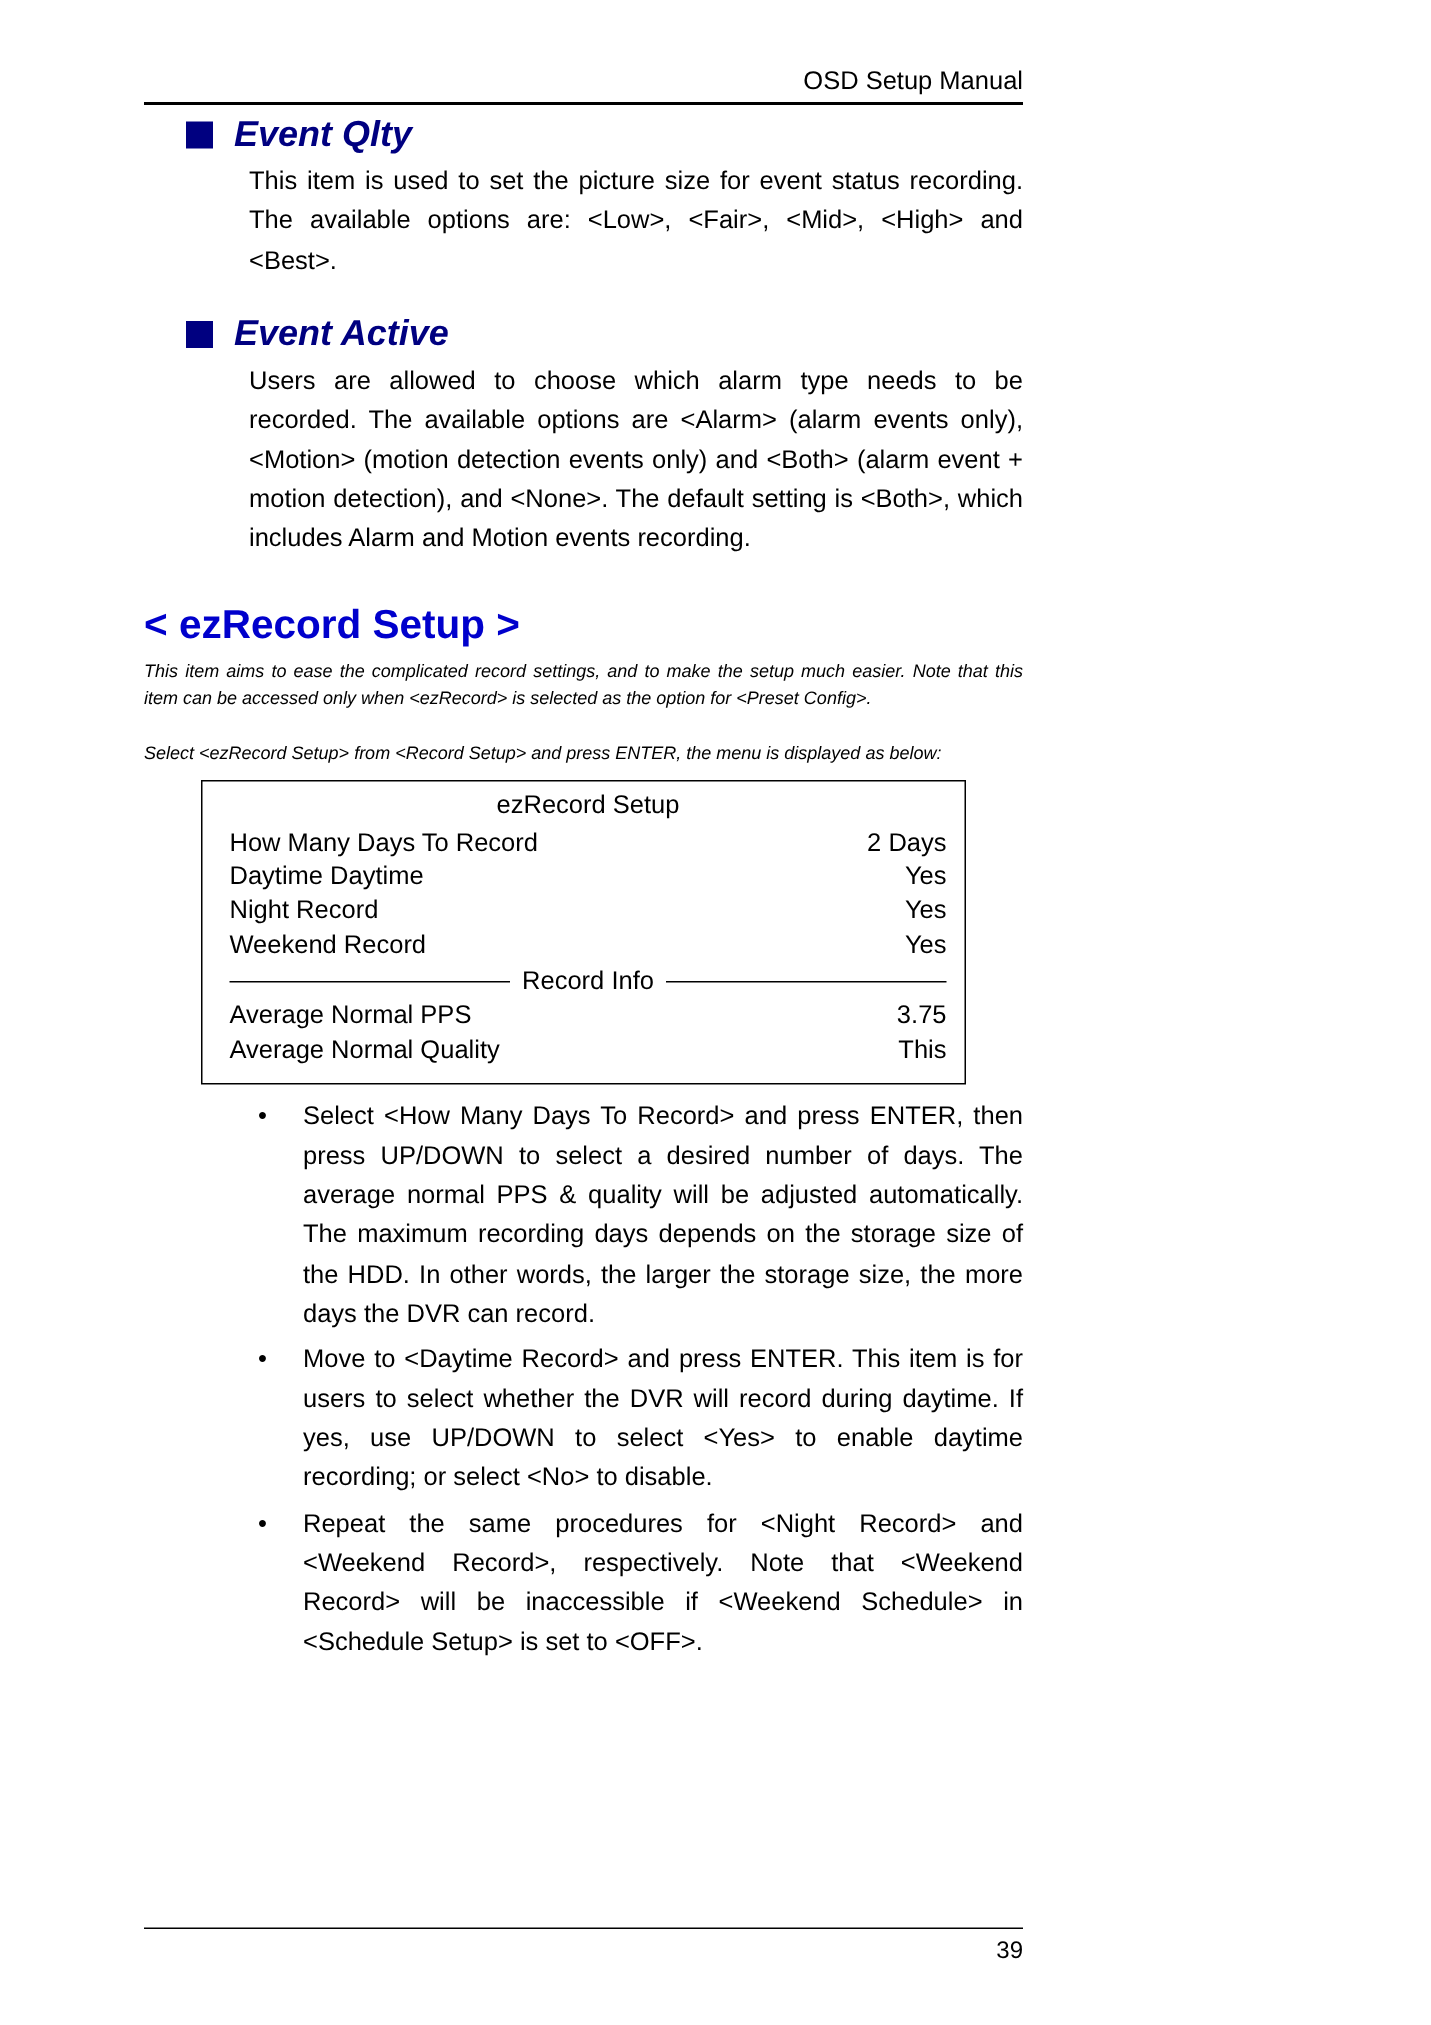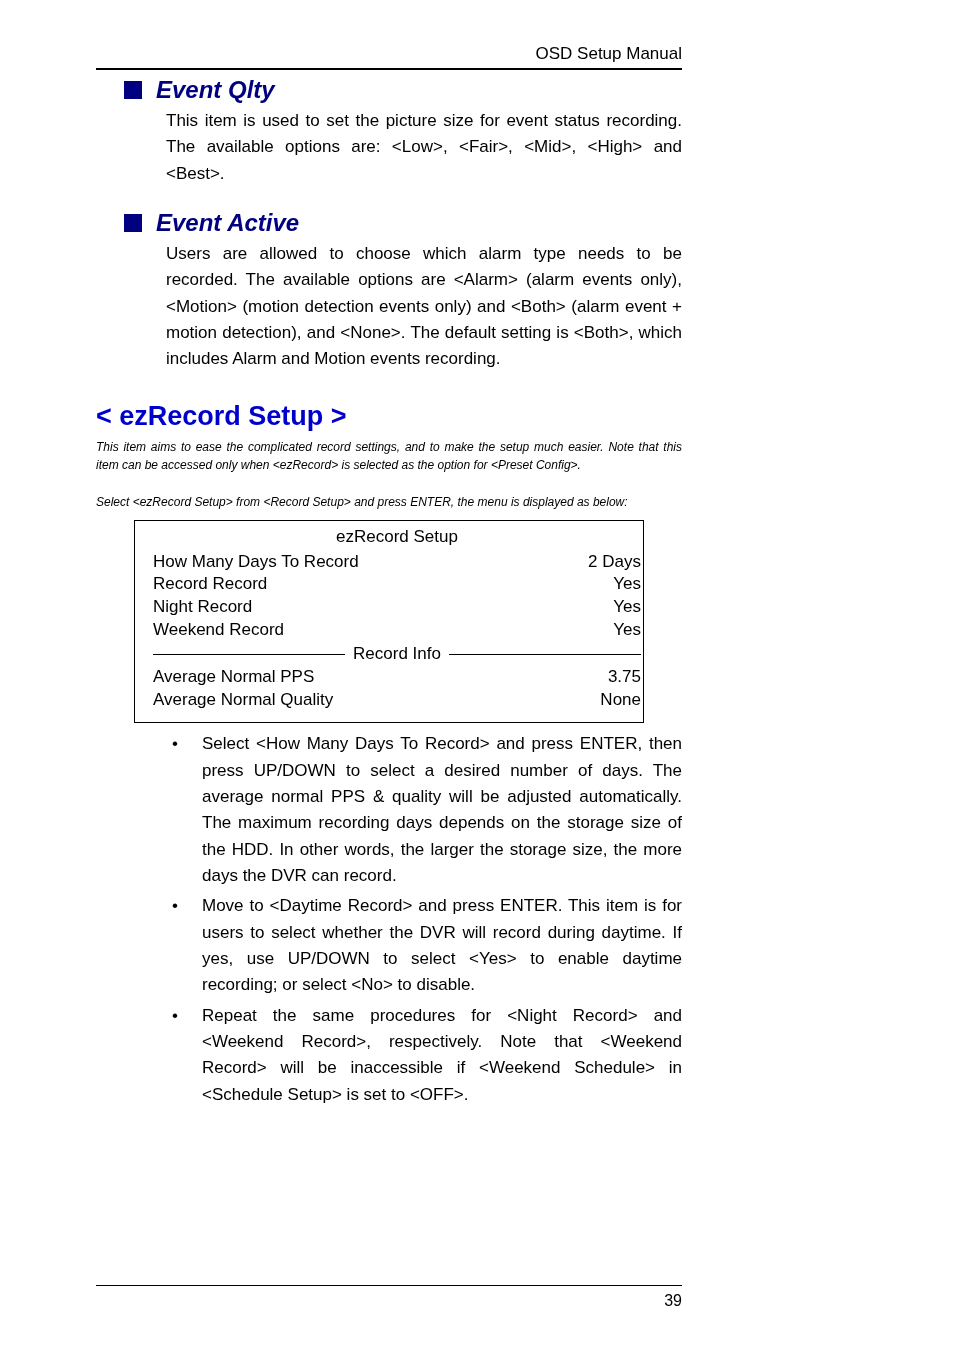--- a/index.html
+++ b/index.html
@@ -9,21 +9,21 @@
   .hr-top { border: none; border-top: 2px solid #000; margin-bottom: 6px; }
   .sq-row { display: flex; align-items: center; gap: 14px; padding-left: 28px; margin-top: 2px; }
   .sq { width: 18px; height: 18px; background: #000080; display: inline-block; flex-shrink: 0; }
   .sq-title { color: #000080; font-style: italic; font-weight: bold; font-size: 24px; }
   .body-text { font-size: 17px; line-height: 1.55; text-align: justify; padding-left: 70px; margin-top: 4px; }
   .section-gap { height: 20px; }
   .h2 { color: #0000cc; font-weight: bold; font-size: 27px; margin-top: 28px; }
   .body-text-wide { font-size: 12px; line-height: 1.55; text-align: justify; margin-top: 6px; font-style: italic; }
 
   .ezbox-wrap { display: flex; justify-content: center; margin-top: 8px; }
-  .ezbox { border: 1.5px solid #000; width: 510px; padding: 6px 2px 10px 18px; font-size: 17px; }
+  .ezbox { border: 1.5px solid #000; width: 510px; padding: 6px 12px 10px 18px; font-size: 17px; }
   .ez-title { text-align: center; margin-bottom: 4px; }
   .ez-row { display: flex; justify-content: space-between; line-height: 1.35; }
   .ez-sep-row { display: flex; align-items: center; margin: 2px 0 2px 0; justify-content: center; }
   .ez-sep-line { flex: 1; border-top: 1px solid #000; }
   .ez-sep-text { padding: 0 8px; white-space: nowrap; }
 
   .follow { font-size: 17px; padding-left: 70px; margin-top: 18px; }
   ul.bullets { list-style: none; padding-left: 70px; margin-top: 8px; }
   ul.bullets > li { display: flex; font-size: 17px; line-height: 1.55; text-align: justify; margin-top: 4px; }
   ul.bullets .dot { width: 36px; flex-shrink: 0; padding-left: 6px; }
@@ -61,21 +61,21 @@
 
   <div class="ezbox-wrap">
     <div class="ezbox">
       <div class="ez-title">ezRecord Setup</div>
 
       <div class="ez-row">
         <span>How Many Days To Record</span>
         <span>2 Days</span>
       </div>
       <div class="ez-row">
-        <span>Record Record</span>
+        <span>Daytime Daytime</span>
         <span>Yes</span>
       </div>
       <div class="ez-row">
         <span>Night Record</span>
         <span>Yes</span>
       </div>
       <div class="ez-row">
         <span>Weekend Record</span>
         <span>Yes</span>
       </div>
@@ -85,21 +85,21 @@
         <div class="ez-sep-text">Record Info</div>
         <div class="ez-sep-line"></div>
       </div>
 
       <div class="ez-row">
         <span>Average Normal PPS</span>
         <span>3.75</span>
       </div>
       <div class="ez-row">
         <span>Average Normal Quality</span>
-        <span>None</span>
+        <span>This</span>
       </div>
     </div>
   </div>
 
 
   <ul class="bullets">
     <li>
       <span class="dot">•</span>
       <span class="li-body">Select &lt;How Many Days To Record&gt; and press ENTER, then press UP/DOWN to select a desired number of days. The average normal PPS &amp; quality will be adjusted automatically. The maximum recording days depends on the storage size of the HDD. In other words, the larger the storage size, the more days the DVR can record.</span>
     </li>

